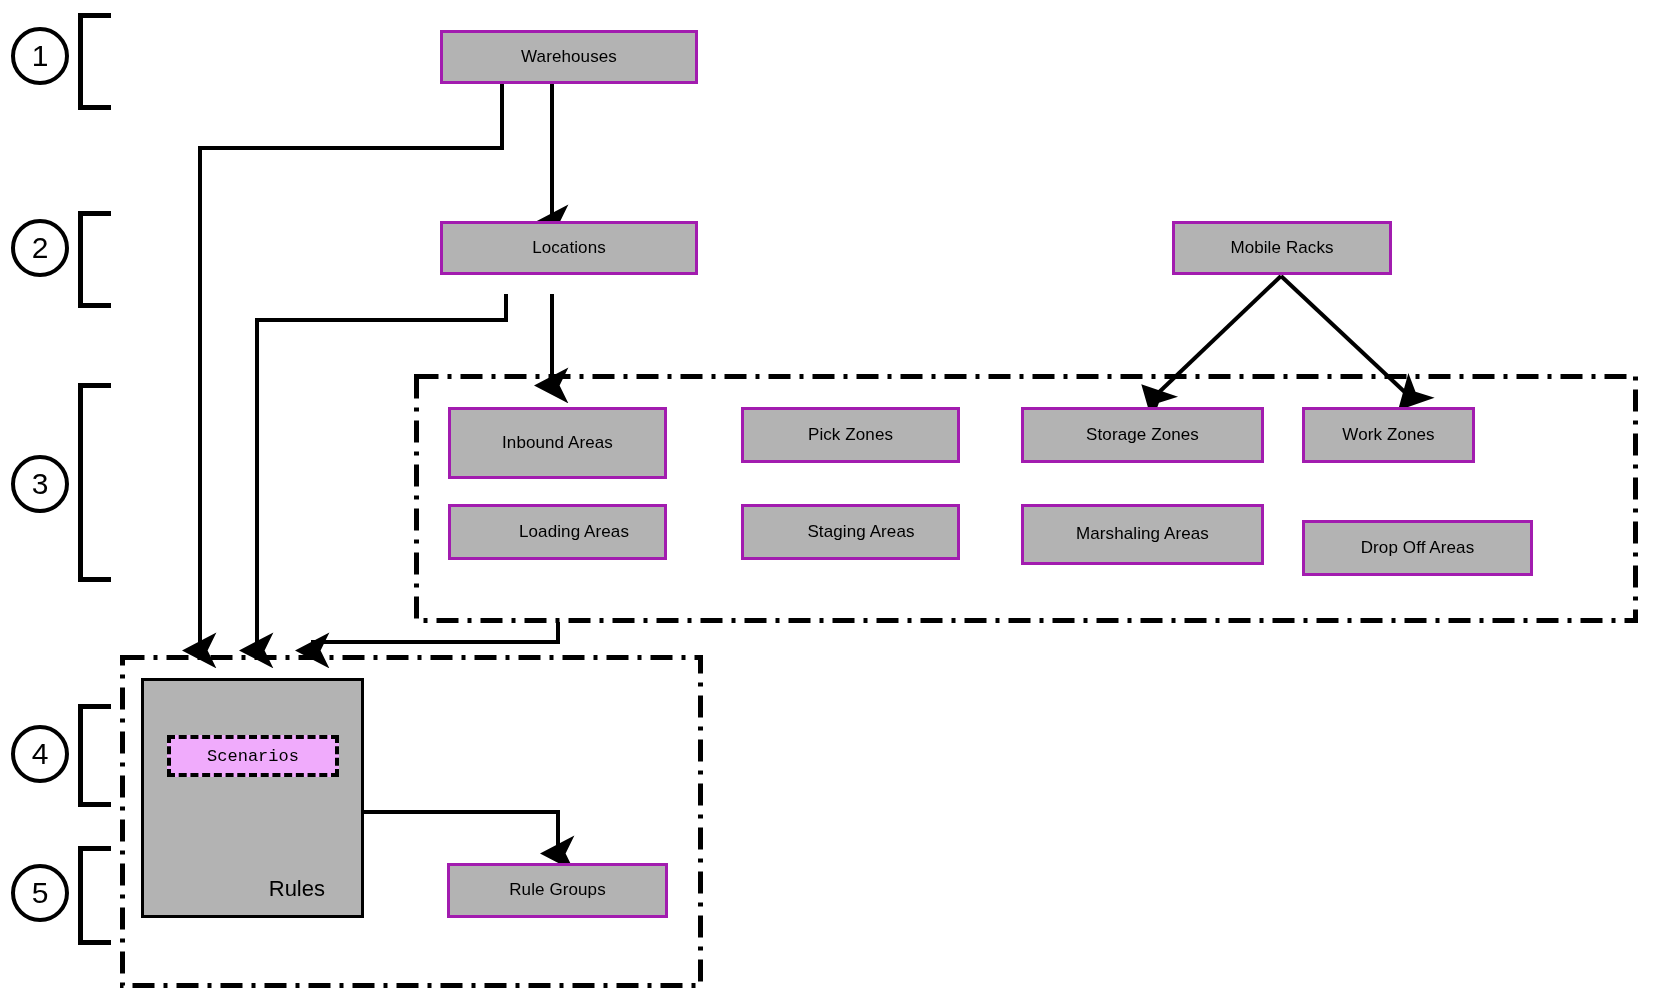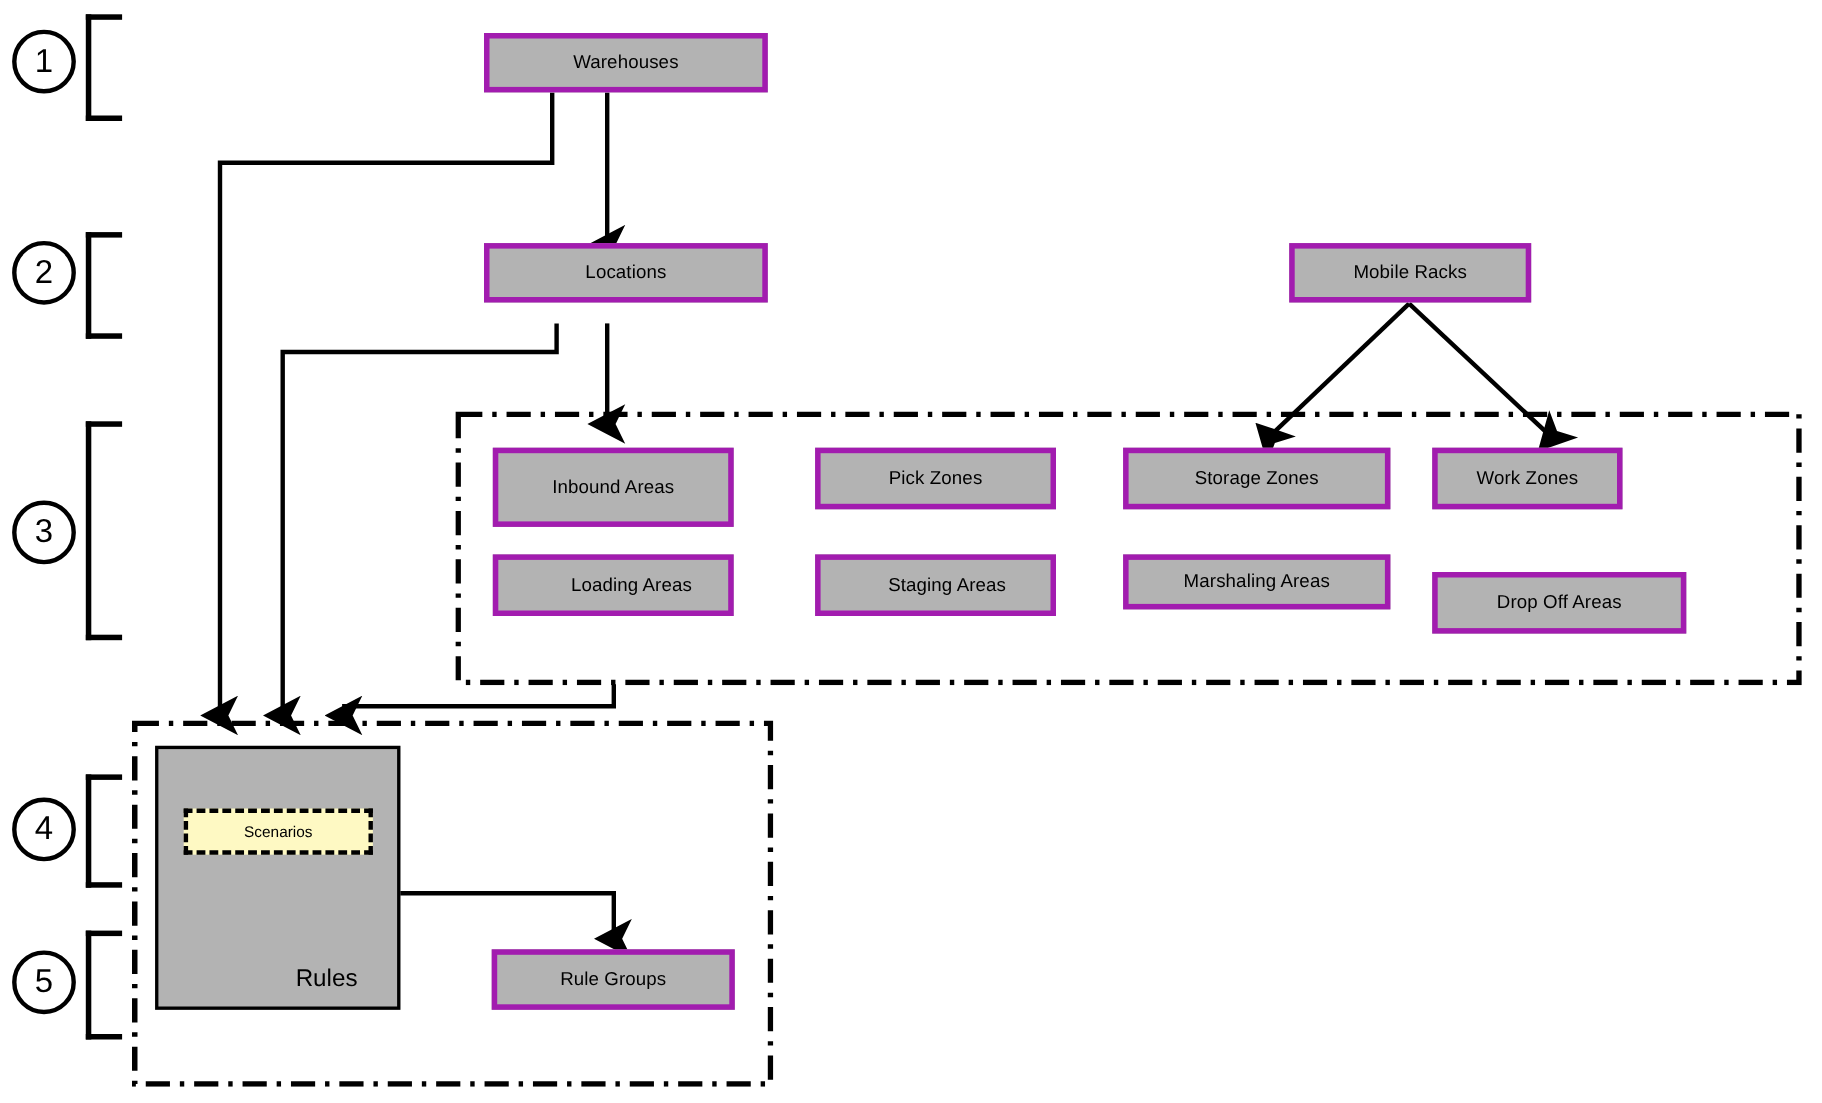--- a/index.html
+++ b/index.html
@@ -22,21 +22,21 @@
     left: 0;
     top: 0;
     width: 1656px;
     height: 1003px;
     pointer-events: none;
   }
   .node {
     position: absolute;
     box-sizing: border-box;
     background: #b3b3b3;
-    border: 5px solid #a21caf;
+    border: 3px solid #a21caf;
     display: flex;
     align-items: center;
     justify-content: center;
     font-size: 17px;
     color: #000000;
     letter-spacing: 0.1px;
     text-align: center;
     line-height: 1.1;
   }
   .dashdot {
@@ -46,27 +46,28 @@
   }
   .gray-panel {
     position: absolute;
     box-sizing: border-box;
     background: #b3b3b3;
     border: 3px solid #000000;
   }
   .scenario-box {
     position: absolute;
     box-sizing: border-box;
-    background: #fef9c3;
+    background: #f0abfc;
     border: 4px dashed #000000;
     display: flex;
     align-items: center;
     justify-content: center;
-    font-size: 14px;
+    font-size: 17px;
     color: #000000;
+    font-family: Liberation Mono, monospace;
   }
   .plain-label {
     position: absolute;
     font-size: 22px;
     color: #000000;
     text-align: right;
   }
   .lvl-circle {
     position: absolute;
     box-sizing: border-box;
@@ -151,21 +152,21 @@
     </svg>
   </div>
 
   <div class="node" style="left:448px; top:407px; width:219px; height:72px;">Inbound Areas</div>
   <div class="node" style="left:741px; top:407px; width:219px; height:56px;">Pick Zones</div>
   <div class="node" style="left:1021px; top:407px; width:243px; height:56px;">Storage Zones</div>
   <div class="node" style="left:1302px; top:407px; width:173px; height:56px;">Work Zones</div>
 
   <div class="node" style="left:448px; top:504px; width:219px; height:56px;padding-left:33px;">Loading Areas</div>
   <div class="node" style="left:741px; top:504px; width:219px; height:56px;padding-left:21px;">Staging Areas</div>
-  <div class="node" style="left:1021px; top:504px; width:243px; height:50px;">Marshaling Areas</div>
+  <div class="node" style="left:1021px; top:504px; width:243px; height:61px;">Marshaling Areas</div>
   <div class="node" style="left:1302px; top:520px; width:231px; height:56px;text-align:right;">Drop Off Areas</div>
 
   <div class="dashdot" style="left:120px; top:655px; width:583px; height:333px;">
     <svg width="583" height="333" style="display:block;">
       <rect x="2.5" y="2.5" width="578" height="328" fill="none" stroke="#000000" stroke-width="5" stroke-dasharray="22,9,4,9"></rect>
     </svg>
   </div>
 
   <div class="gray-panel" style="left:141px; top:678px; width:223px; height:240px;"></div>
 

